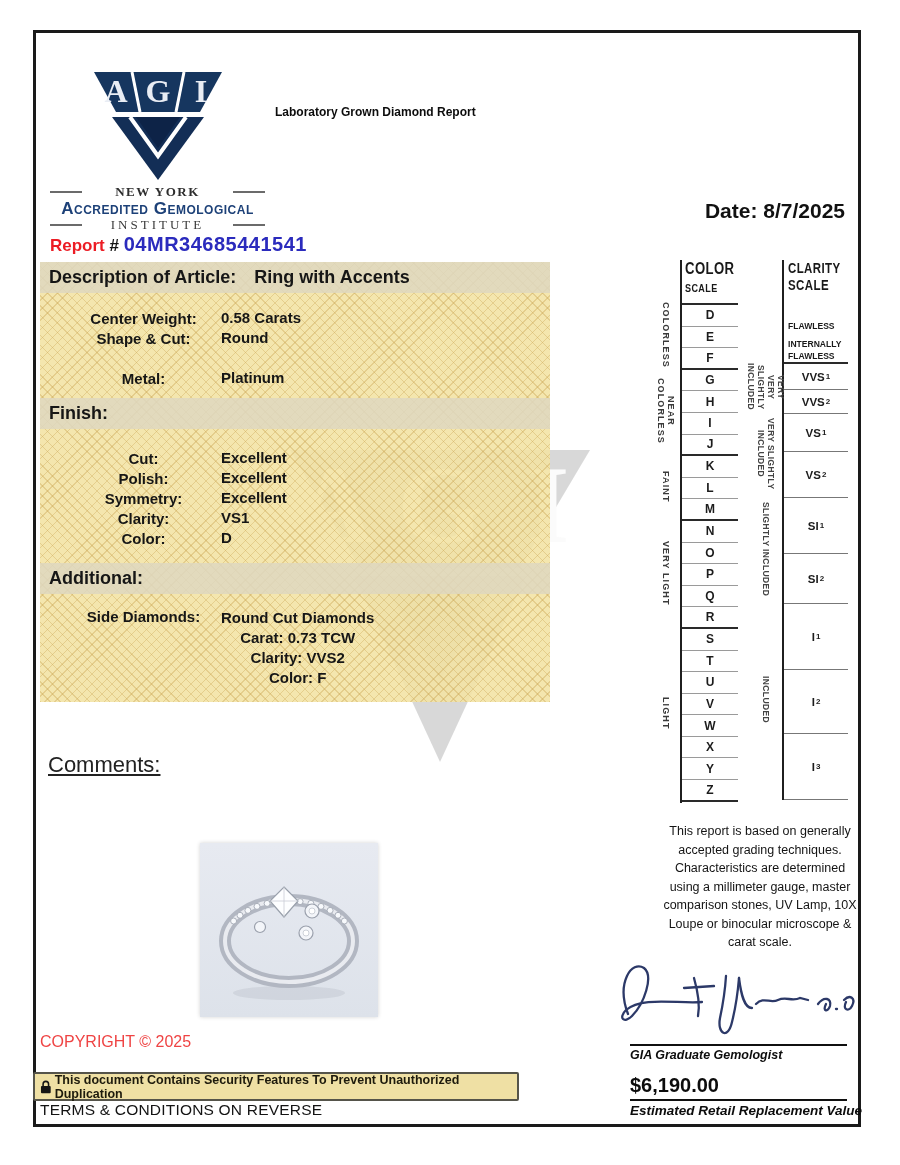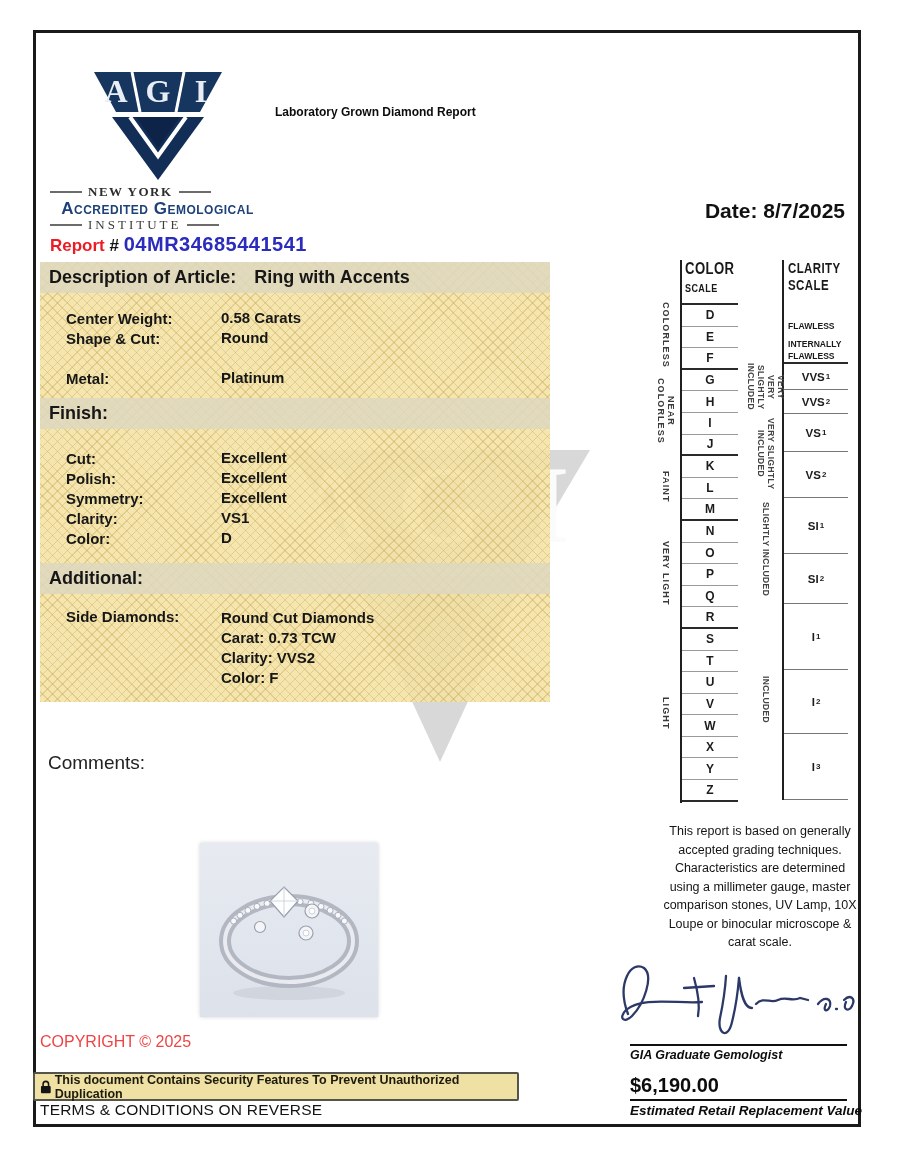--- a/index.html
+++ b/index.html
@@ -5,21 +5,21 @@
   html,body{margin:0;padding:0;background:#fff;}
   #doc{position:relative;width:900px;height:1165px;background:#fff;overflow:hidden;
        font-family:"Liberation Sans", sans-serif;color:#111;}
   .abs{position:absolute;}
   
   #page-border{left:33px;top:30px;width:822px;height:1091px;border:3px solid #1a1a1a;}
 
   
   #logo{left:50px;top:72px;width:215px;text-align:center;}
   #logo-diamond{display:block;margin:0 auto;}
-  .logo-line{display:flex;align-items:center;justify-content:flex-start;gap:6px;
+  .logo-line{display:flex;align-items:center;justify-content:space-between;gap:6px;
              font-family:"Liberation Serif", serif;}
   .logo-rule{height:2px;background:#6b6b6b;width:32px;}
   #logo-ny{font-size:13px;font-weight:bold;color:#2e2e2e;letter-spacing:1.5px;margin-top:2px;}
   #logo-agi-name{font-size:17px;font-weight:bold;color:#1d4178;font-variant:small-caps;
                  letter-spacing:.5px;margin-top:-1px;}
   #logo-inst{font-size:13px;color:#3c3c3c;letter-spacing:3px;margin-top:-2px;}
 
   #report-title{left:275px;top:105px;font-size:12px;font-weight:bold;color:#0c0c0c;}
   #date{left:560px;top:199px;width:285px;text-align:right;font-size:21px;font-weight:bold;}
   #report-line{left:50px;top:233px;font-size:17px;font-weight:bold;}
@@ -38,28 +38,28 @@
       rgba(243,226,163,.88);}
   .band{position:absolute;left:0;width:100%;height:31px;background:rgba(222,215,191,.85);
         display:flex;align-items:center;padding-left:9px;box-sizing:border-box;
         font-size:18px;font-weight:bold;color:#161616;}
   #band-desc{top:0;align-items:center;}
   #band-finish{top:136px;}
   #band-additional{top:301px;}
   #article-name{text-decoration-thickness:2px;margin-left:18px;}
   .rows{position:absolute;left:0;width:100%;}
   #desc-rows{top:46px;} #finish-rows{top:186px;} #additional-rows{top:346px;}
-  .spec-row{display:flex;height:20px;align-items:center;}
+  .spec-row{display:flex;height:20px;align-items:center;text-align:center;}
   .spec-row.gap{margin-top:20px;}
   .spec-label{width:155px;padding-left:26px;font-size:15px;font-weight:bold;color:#161616;}
   .spec-value{font-size:15px;font-weight:bold;color:#161616;white-space:pre-line;line-height:20px;}
   .spec-row.multi{height:auto;align-items:flex-start;}
 
   
-  #comments-label{left:48px;top:752px;font-size:19px;color:#222;}
+  #comments-label{left:48px;top:752px;font-size:22px;color:#222;text-decoration:underline;}
   #comments-text{left:220px;top:757px;width:380px;font-size:14px;line-height:19px;
                  color:#0f0f0f;white-space:pre-line;}
 
   
   #color-scale{left:655px;top:258px;width:100px;height:550px;}
   .sc-title{position:absolute;font-weight:bold;color:#191919;transform:scaleX(.82);
             transform-origin:left center;letter-spacing:.5px;}
   #color-title{left:30px;top:2px;font-size:16px;}
   #color-sub{left:30px;top:24px;font-size:11px;}
   #color-axis{position:absolute;left:25px;top:2px;width:2px;height:543px;background:#1f1f1f;}

